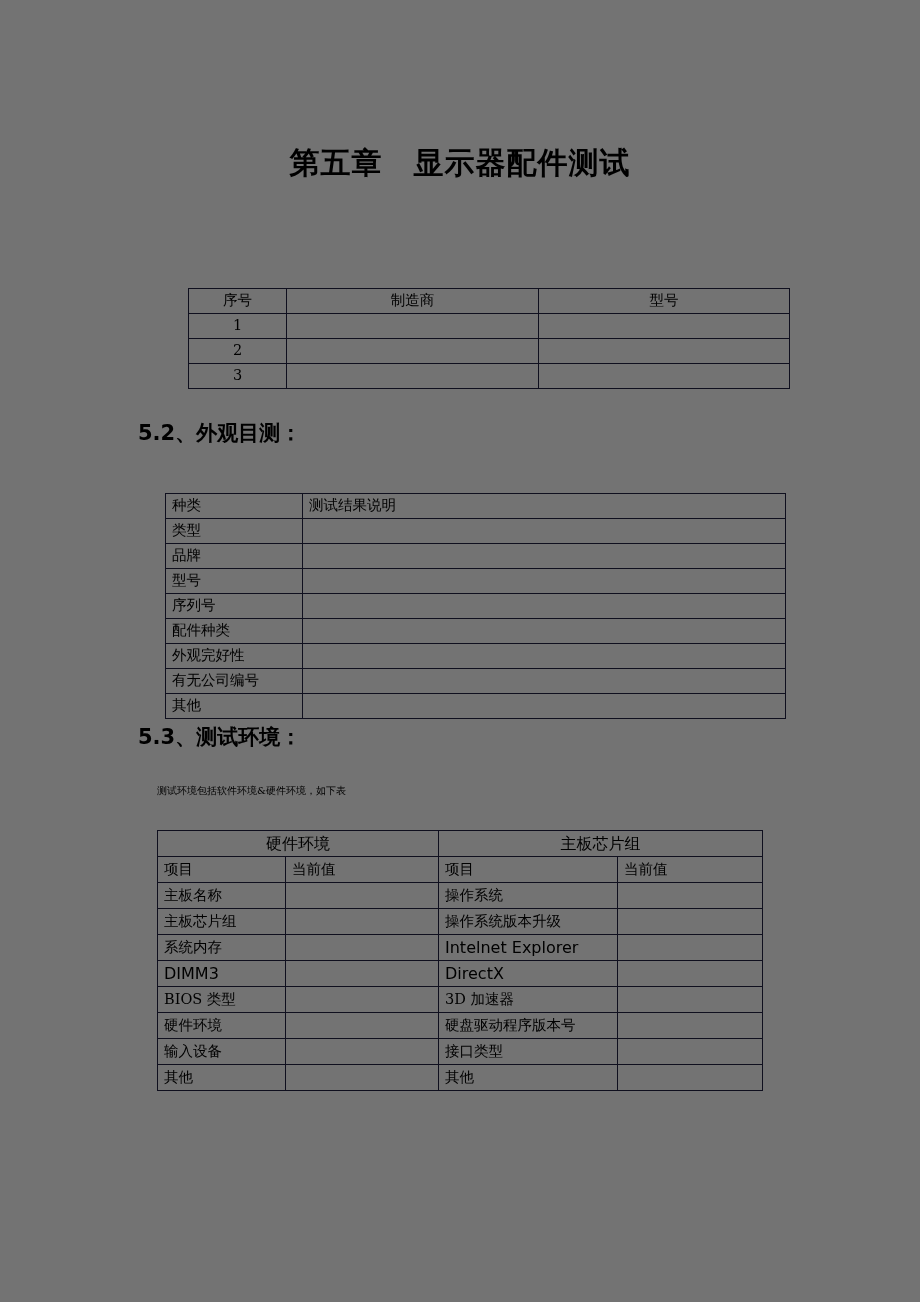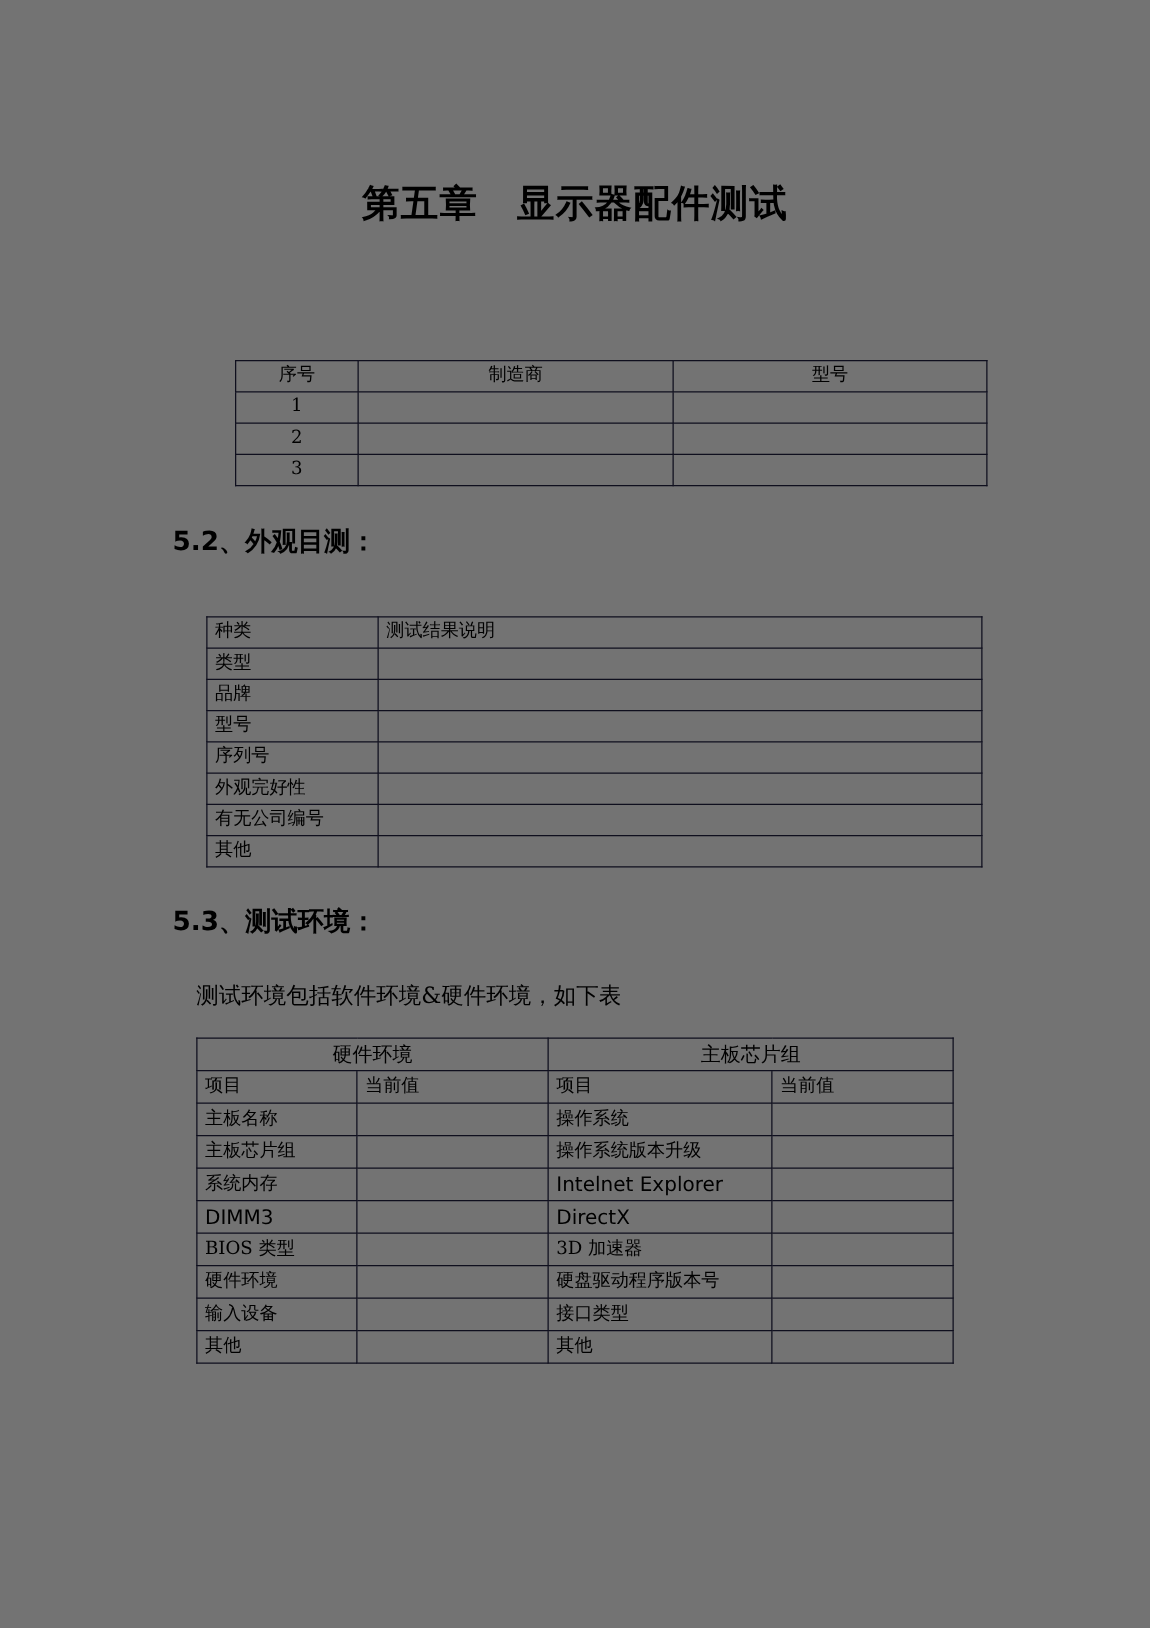--- a/index.html
+++ b/index.html
@@ -49,21 +49,21 @@
   }
   #h51 { top: 228px; }
   #h52 { top: 419px; }
   #h53 { top: 723px; }
 
   
   .para {
     position: absolute;
     left: 157px;
     top: 784px;
-    font-size: 18px;
+    font-size: 10px;
     font-family: "DejaVu Serif", "Liberation Serif", serif;
     white-space: pre;
   }
 
   
   table.doc-table {
     position: absolute;
     border-collapse: collapse;
     table-layout: fixed;
     font-family: "DejaVu Serif", "Liberation Serif", serif;
@@ -189,20 +189,24 @@
       <tr>
         <td>品牌</td>
         <td></td>
       </tr>
       <tr>
         <td>型号</td>
         <td></td>
       </tr>
       <tr>
         <td>序列号</td>
+        <td></td>
+      </tr>
+      <tr>
+        <td>配件种类</td>
         <td></td>
       </tr>
       <tr>
         <td>外观完好性</td>
         <td></td>
       </tr>
       <tr>
         <td>有无公司编号</td>
         <td></td>
       </tr>

